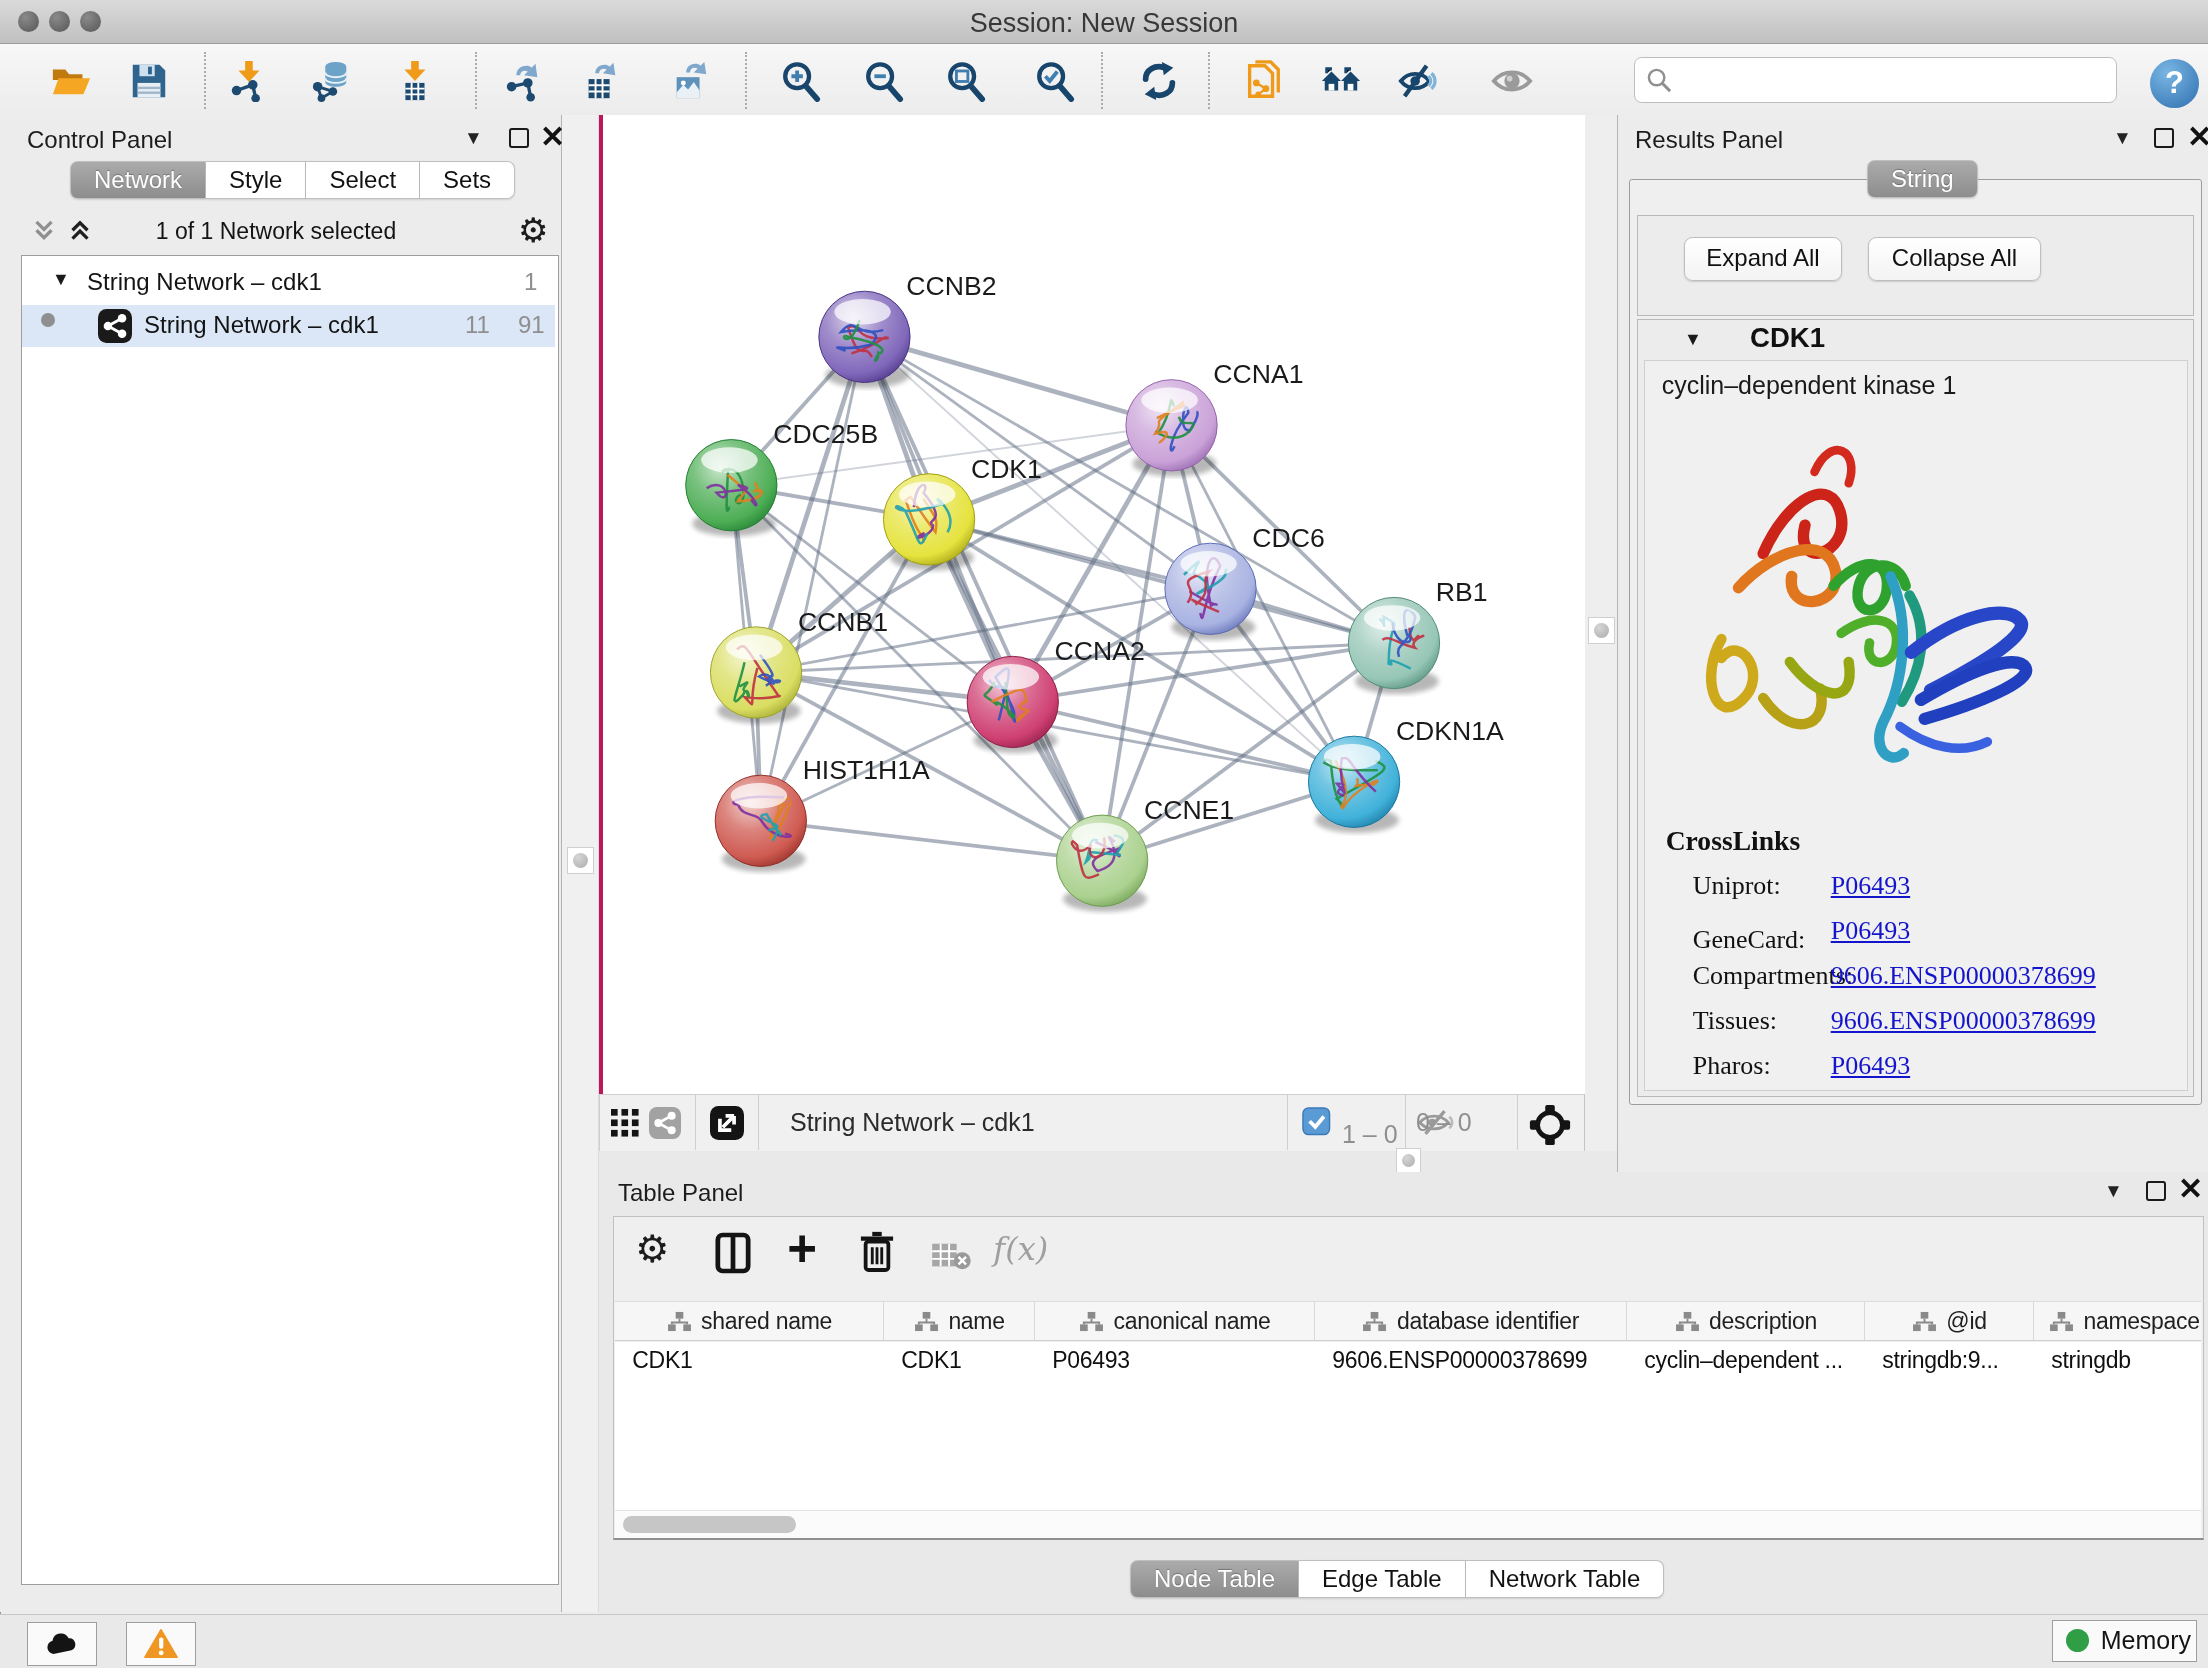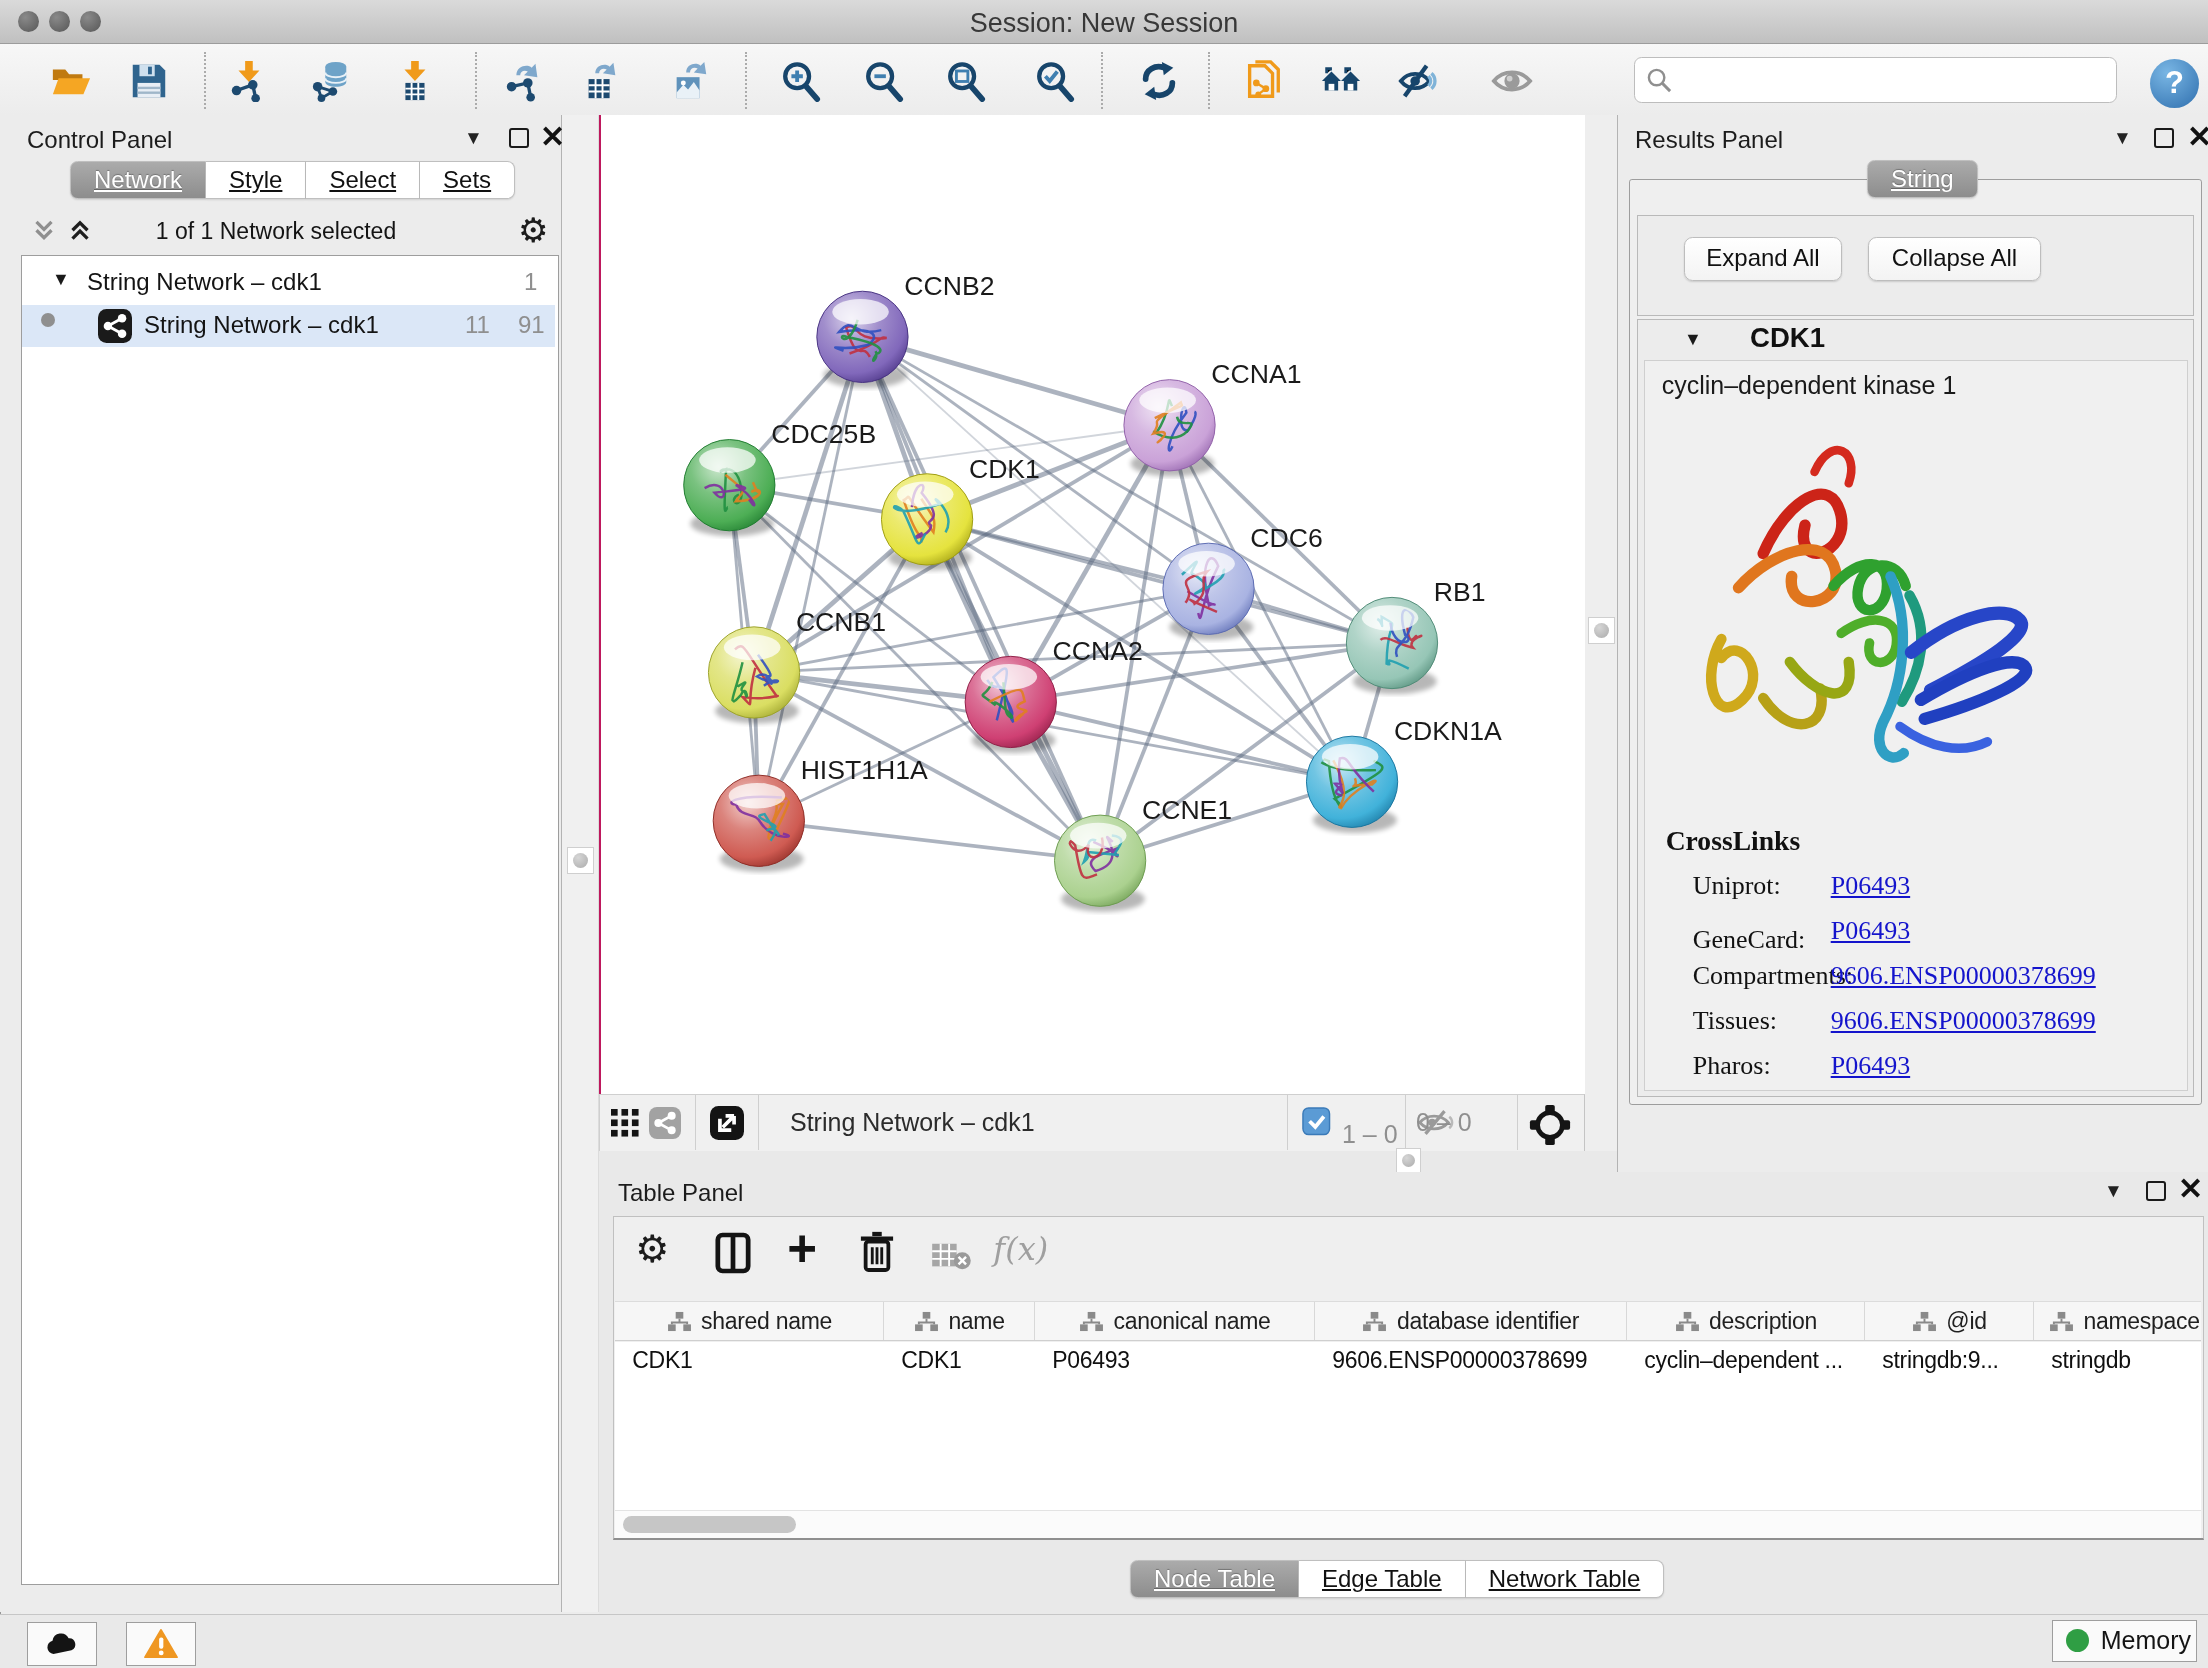--- a/index.html
+++ b/index.html
@@ -13,34 +13,34 @@
   
   #toolbar{left:0;top:44px;width:2208px;height:71px;background:linear-gradient(#f7f7f7,#ececec);border-bottom:1.9px solid #c2c2c2;}
   .tsep{position:absolute;top:7.6px;height:57px;border-left:2.9px dotted #ababab;}
   .ticon{position:absolute;top:16px;width:42px;height:42px;}
   
   .panel-title{font-size:24px;color:#1c1c1c;}
   .winctl-tri{font-size:19px;color:#222;}
   .winctl-box{width:16px;height:16px;border:2.4px solid #1a1a1a;border-radius:2.9px;}
   .winctl-x{font-size:30px;font-weight:700;color:#111;line-height:25px;}
   .tabs{display:flex;}
-  .tab{height:36px;line-height:36px;padding:0 23px;background:#fff;border:1px solid #bfbfbf;border-left:none;font-size:24px;color:#111;text-align:center;box-shadow:0 1px 1.9px rgba(0,0,0,.12);text-decoration:underline;}
+  .tab{height:36px;line-height:36px;padding:0 23px;background:#fff;border:1px solid #bfbfbf;border-left:none;font-size:24px;color:#111;text-align:center;box-shadow:0 1px 1.9px rgba(0,0,0,.12);}
   .tab:first-child{border-left:1px solid #bfbfbf;border-radius:7.6px 0 0 7.6px;}
   .tab:last-child{border-radius:0 7.6px 7.6px 0;}
   .tab.sel{background:linear-gradient(#ababab,#8d8d8d);color:#fff;text-shadow:0 -1px 1px rgba(0,0,0,.3);}
   .btn{background:linear-gradient(#ffffff,#f3f3f3);border:1px solid #bdbdbd;border-radius:8.6px;font-size:24px;color:#111;text-align:center;box-shadow:0 1px 1.9px rgba(0,0,0,.15);}
   .graytxt{color:#8f8f8f;}
   .grabber{width:25px;height:25px;background:#fff;border:1px solid #cfcfcf;display:flex;align-items:center;justify-content:center;}
   .grabber .dot{width:15px;height:15px;border-radius:50%;background:radial-gradient(circle at 35% 30%,#d6d6d6,#ababab);}
   
   #control-panel{left:0;top:115px;width:561px;height:1497px;background:#ececec;border-right:1px solid #b3b3b3;}
   #cp-tree{left:21px;top:140px;width:536px;height:1328px;background:#fff;border:1.9px solid #9d9d9d;}
   .tree-row{position:absolute;left:0;width:533px;height:42px;font-size:24px;color:#141414;}
   
-  #net-canvas{left:599px;top:115px;width:984px;height:979px;background:#fff;border-left:2px solid #be185d;}
+  #net-canvas{left:599px;top:115px;width:984px;height:979px;background:#fff;border-left:4px solid #be185d;}
   #net-status{left:599px;top:1094px;width:984px;height:57px;background:#f0f0f0;border:1px solid #cfcfcf;border-right:1px solid #c4c4c4;}
   .vsep{position:absolute;top:0;height:55px;border-left:1px solid #cfcfcf;}
   
   #results-panel{left:1617px;top:115px;width:592px;height:1057px;background:#ececec;border-left:1px solid #b3b3b3;}
   .serif{font-family:"Liberation Serif",serif;}
   .xlink{color:#1414cc;text-decoration:underline;font-family:"Liberation Serif",serif;}
   
   #table-panel{left:599px;top:1172px;width:1609px;height:442px;background:#e9e9e9;}
   #tp-box{left:14.3px;top:44px;width:1589px;height:321px;background:#efefef;border:1px solid #c0c0c0;border-bottom:2.9px solid #8f8f8f;}
   .th{box-sizing:border-box;display:flex;align-items:center;justify-content:center;gap:9.5px;height:38px;border-right:1px solid #d8d8d8;font-size:23px;color:#1f1f1f;letter-spacing:-0.3px;overflow:hidden;white-space:nowrap;}

